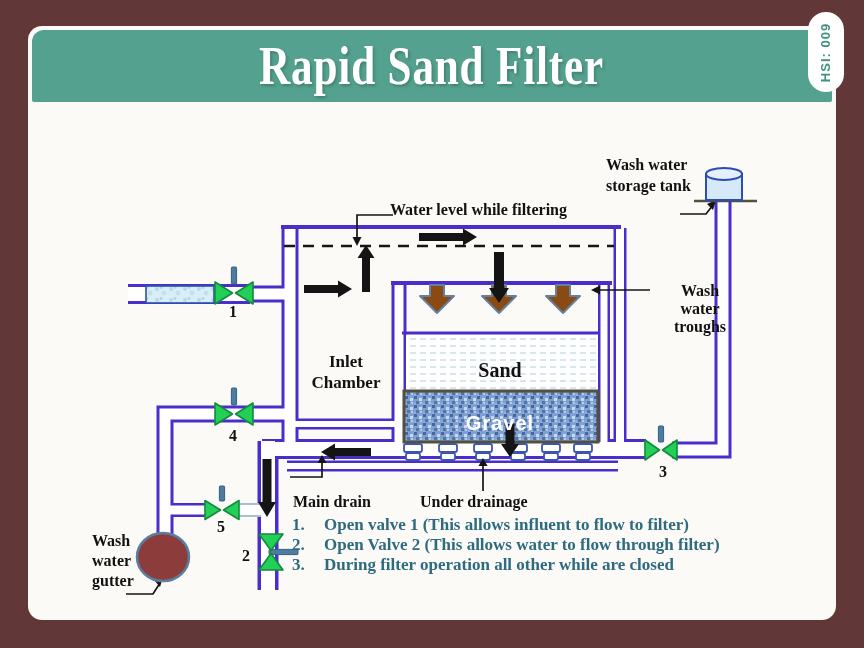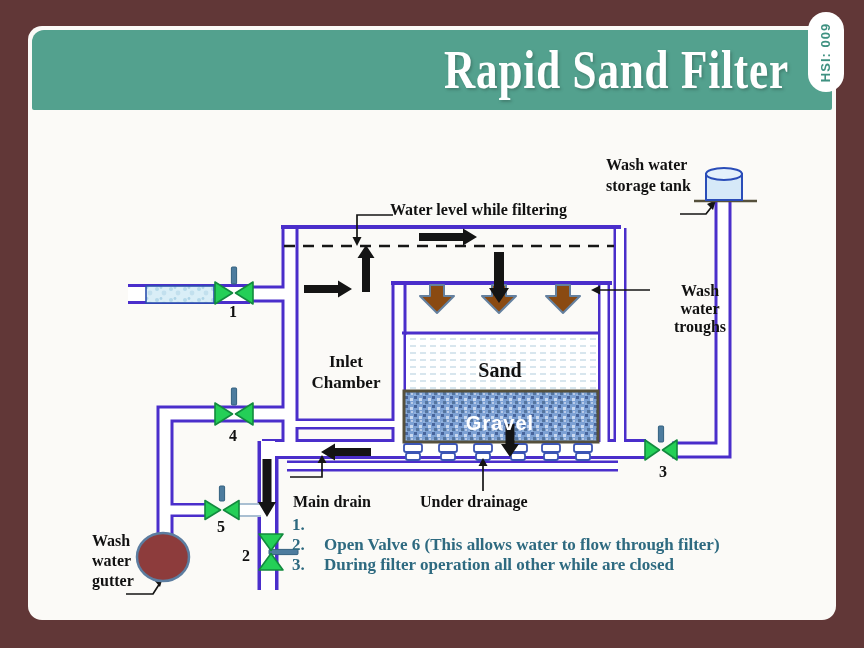--- a/index.html
+++ b/index.html
@@ -1,19 +1,19 @@
 <!DOCTYPE html>
 <html style="--background-maroon: #613737; --band-teal: #53a18e; --badge-text-teal: #3f9181; --pipe-purple: #4a2ecb; --valve-green: #24cf57; --valve-stem-slate: #4d7c9e; --trough-arrow-brown: #8a4a12; --gutter-maroon: #8d3c3c; --gravel-blue: #7da1d4; --instructions-teal: #2e6a80;"><head>
 <meta charset="utf-8">
 <style>
   html,body{margin:0;padding:0;}
   body{background:#613737;font-family:"Liberation Serif",serif;}
   .canvas{position:relative;width:864px;height:648px;background:#613737;overflow:hidden;}
   .card{position:absolute;left:28px;top:26px;width:808px;height:594px;background:#fbfaf7;border-radius:14px;}
-  .band{position:absolute;left:32px;top:30px;width:800px;height:80px;background:#53a18e;border-radius:12px 12px 2px 2px;display:flex;align-items:center;justify-content:flex-end;}
+  .band{position:absolute;left:32px;top:30px;width:800px;height:72px;background:#53a18e;border-radius:12px 12px 2px 2px;display:flex;align-items:center;justify-content:center;}
   .title{color:#fff;font-family:"Liberation Serif",serif;font-weight:bold;font-size:54px;transform:scaleX(0.8);letter-spacing:1px;white-space:nowrap;text-shadow:2px 2px 3px rgba(40,70,60,.35);}
   .badge{position:absolute;right:20px;top:12px;width:36px;height:80px;background:#fff;border-radius:18px;display:flex;align-items:center;justify-content:center;}
   .badge span{transform:rotate(-90deg);white-space:nowrap;color:#3f9181;font-family:"Liberation Sans",sans-serif;font-weight:bold;font-size:13px;letter-spacing:1px;}
   svg.diagram{position:absolute;left:0;top:0;width:864px;height:648px;}
   .lbl{font-family:"Liberation Serif",serif;font-weight:bold;fill:#111;font-size:16px;}
   .lbl17{font-size:17px;}
   .lbl20{font-size:20px;}
   .gravel-text{font-family:"Liberation Sans",sans-serif;font-weight:bold;fill:#fff;font-size:20px;letter-spacing:1px;}
   .vnum{font-family:"Liberation Serif",serif;font-weight:bold;fill:#111;font-size:16px;text-anchor:middle;}
   .instructions{position:absolute;left:292px;top:515px;width:480px;color:#2e6a80;font-family:"Liberation Serif",serif;font-weight:bold;font-size:17px;line-height:20px;}
@@ -217,23 +217,24 @@
     <text class="lbl" x="293" y="507">Main drain</text>
     <text class="lbl" x="420" y="507">Under drainage</text>
     <text class="lbl" x="92" y="546">Wash</text>
     <text class="lbl" x="92" y="566">water</text>
     <text class="lbl" x="92" y="586">gutter</text>
   </svg>
 
   <div class="instructions">
     <div class="item">
       <span class="num">1.</span>
+      <span class="txt">Open valve 1 (This allows influent to flow to filter)</span>
     </div>
     <div class="item">
       <span class="num">2.</span>
-      <span class="txt">Open Valve 6 (This allows water to flow through filter)</span>
+      <span class="txt">Open Valve 2 (This allows water to flow through filter)</span>
     </div>
     <div class="item">
       <span class="num">3.</span>
       <span class="txt">During filter operation all other while are closed</span>
     </div>
   </div>
 </div>
 
 </body></html>

